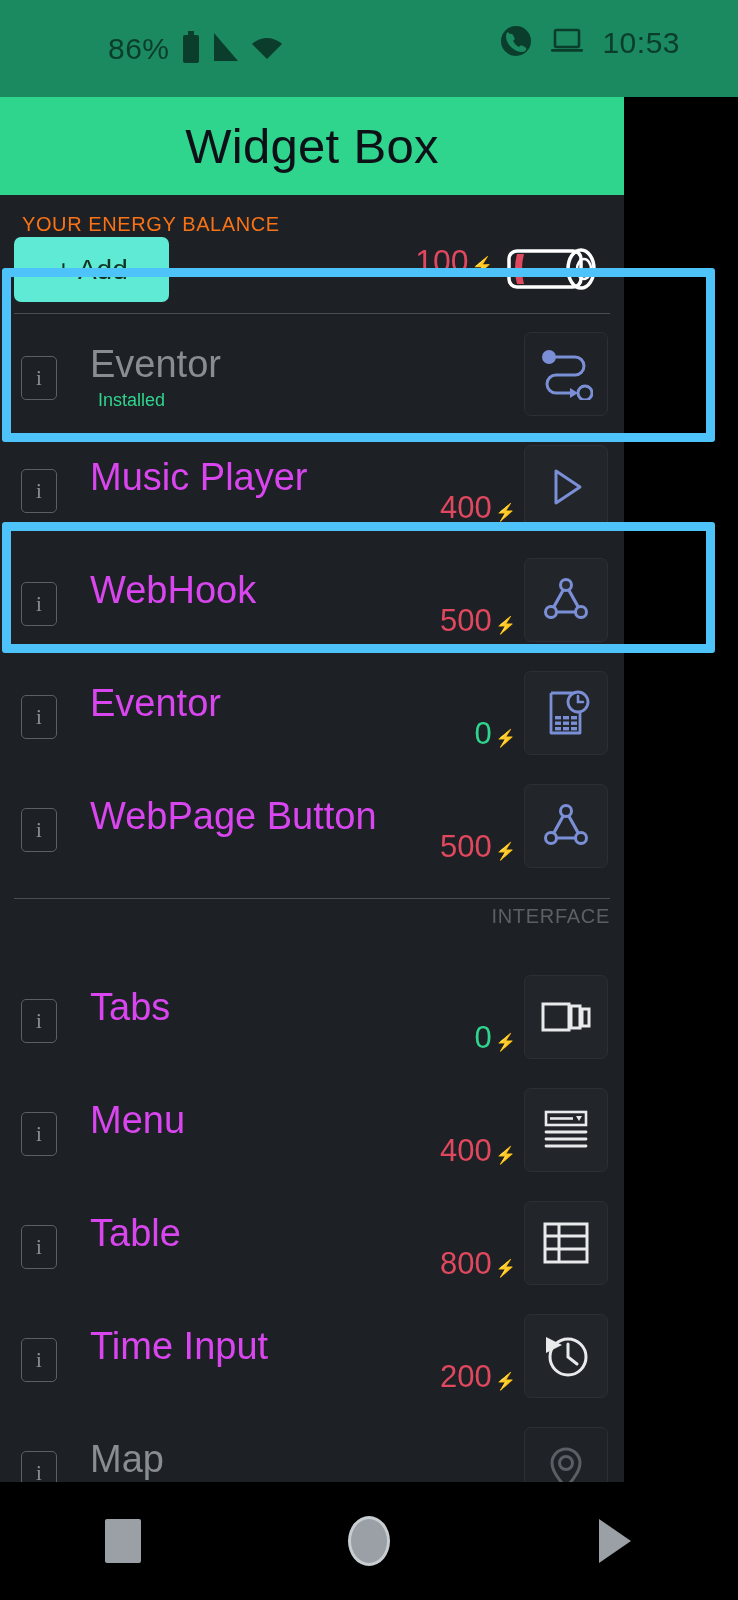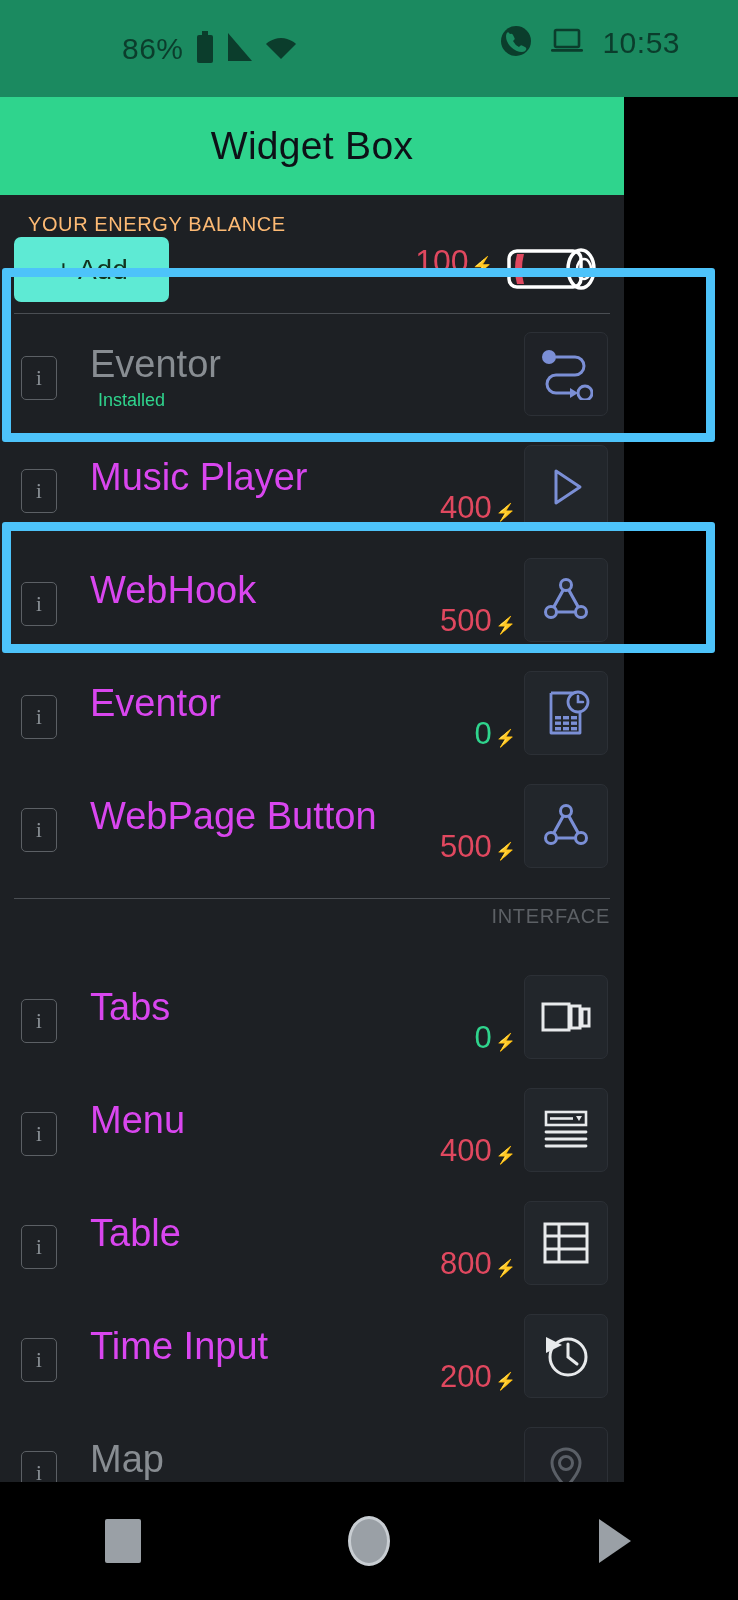--- a/index.html
+++ b/index.html
@@ -16,21 +16,20 @@
     overflow: hidden;
   }
 
   
   #statusbar {
     position: absolute; left:0; top:0;
     width: 738px; height: 97px;
     background: #1b8a60;
     display: flex; align-items: center;
     color: #073a28;
-    padding-left: 14px;
   }
   #sb-left {
     display:flex; align-items:center; gap:11px;
     margin-left: 108px;
   }
   #sb-pct { font-size: 30px; font-weight: 400; letter-spacing:0.5px; color:#0b3d2c; }
   .sb-ico { display:block; }
   #sb-right {
     position:absolute; right: 58px; top: 0; height: 85px;
     display:flex; align-items:center; gap: 18px;
@@ -38,35 +37,35 @@
   #sb-time { font-size: 30px; color:#0b3d2c; letter-spacing:0.5px; }
 
   
   #appbar {
     position:absolute; left:0; top:97px;
     width: 624px; height: 98px;
     background: #2fd48d;
     display:flex; align-items:center; justify-content:center;
   }
   #appbar-title {
-    font-size: 39px; color:#0d1117; font-weight:400;
+    font-size: 49px; color:#0d1117; font-weight:400;
     letter-spacing: 0.3px;
   }
 
   
   #content {
     position:absolute; left:0; top:195px;
     width: 624px; height: 1287px;
     background: #1d2024;
     overflow: hidden;
   }
 
   #balance-label {
-    position:absolute; left: 28px; top: 18px;
-    font-size: 20px; color: #fdba74; letter-spacing: 0.6px;
+    position:absolute; left: 22px; top: 18px;
+    font-size: 20px; color: #f97316; letter-spacing: 0.6px;
   }
   #add-btn {
     position:absolute; left: 14px; top: 42px;
     width: 155px; height: 65px;
     background:#5eead4; border-radius: 7px;
     display:flex; align-items:center; justify-content:center;
     color:#11331f; font-size: 28px;
   }
   #balance-amount {
     position:absolute; right: 130px; top: 48px;

